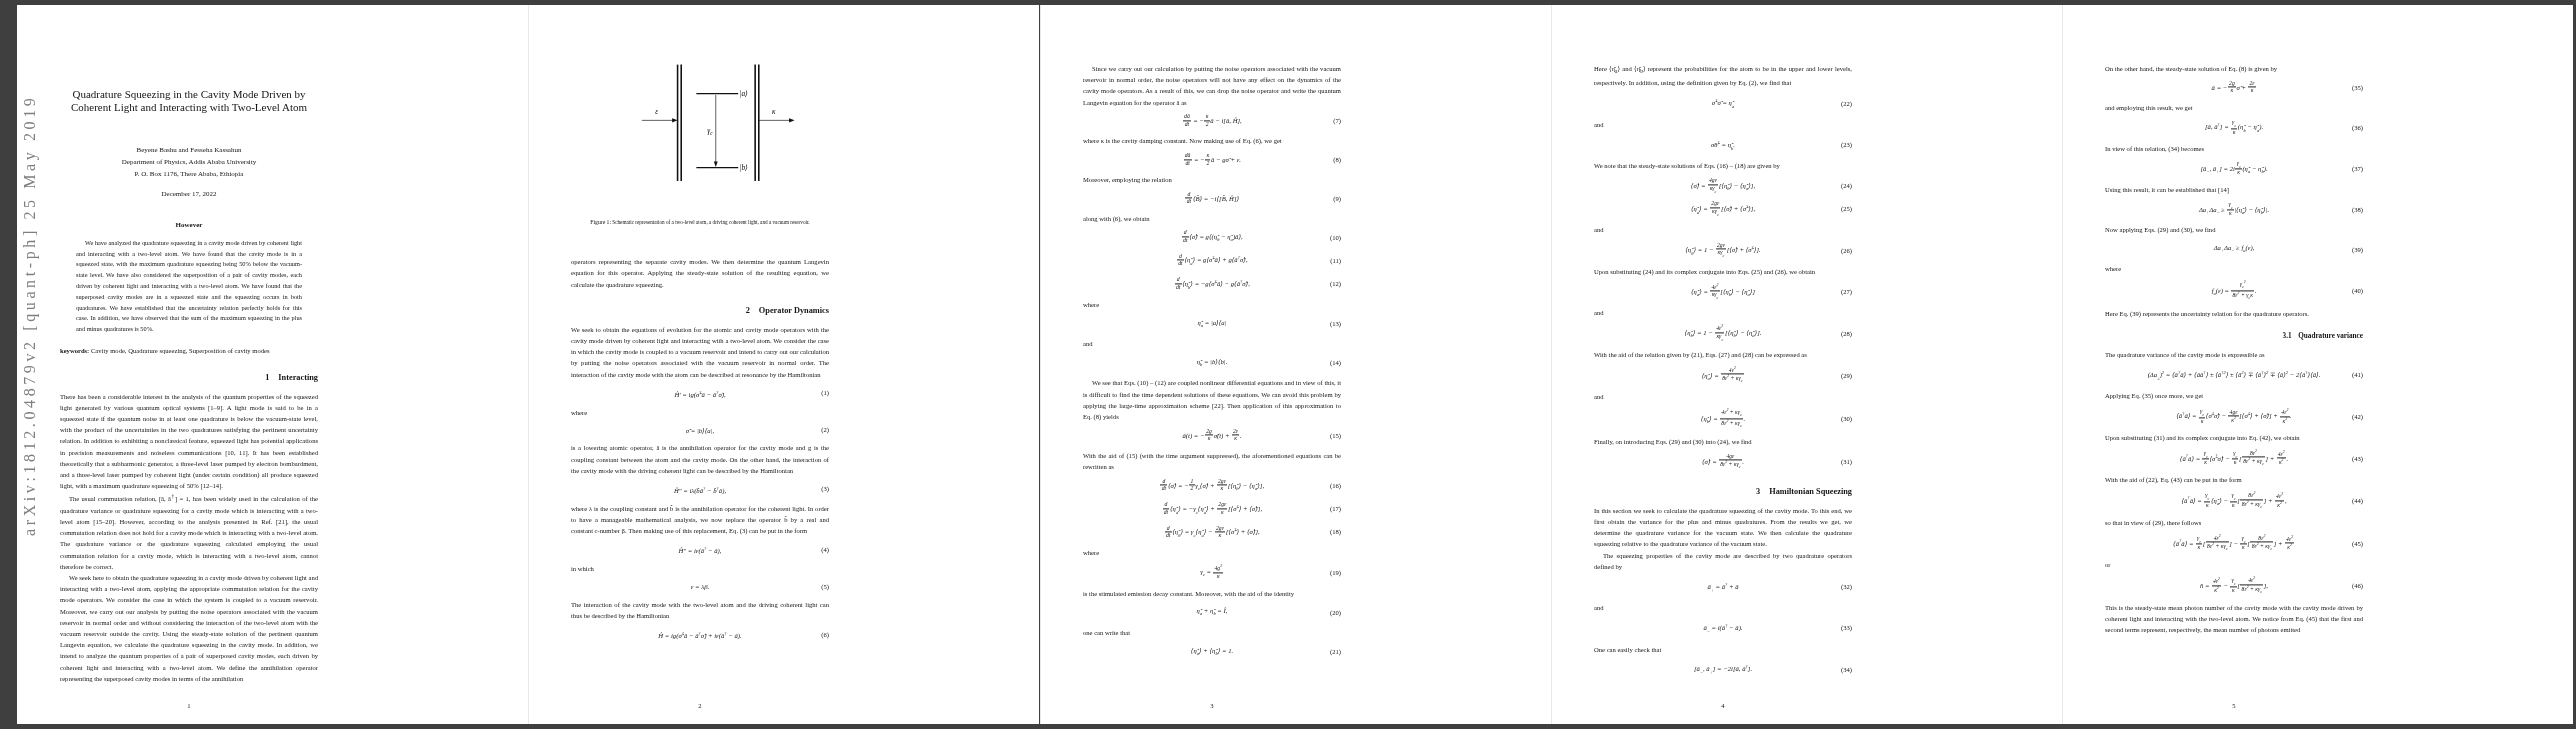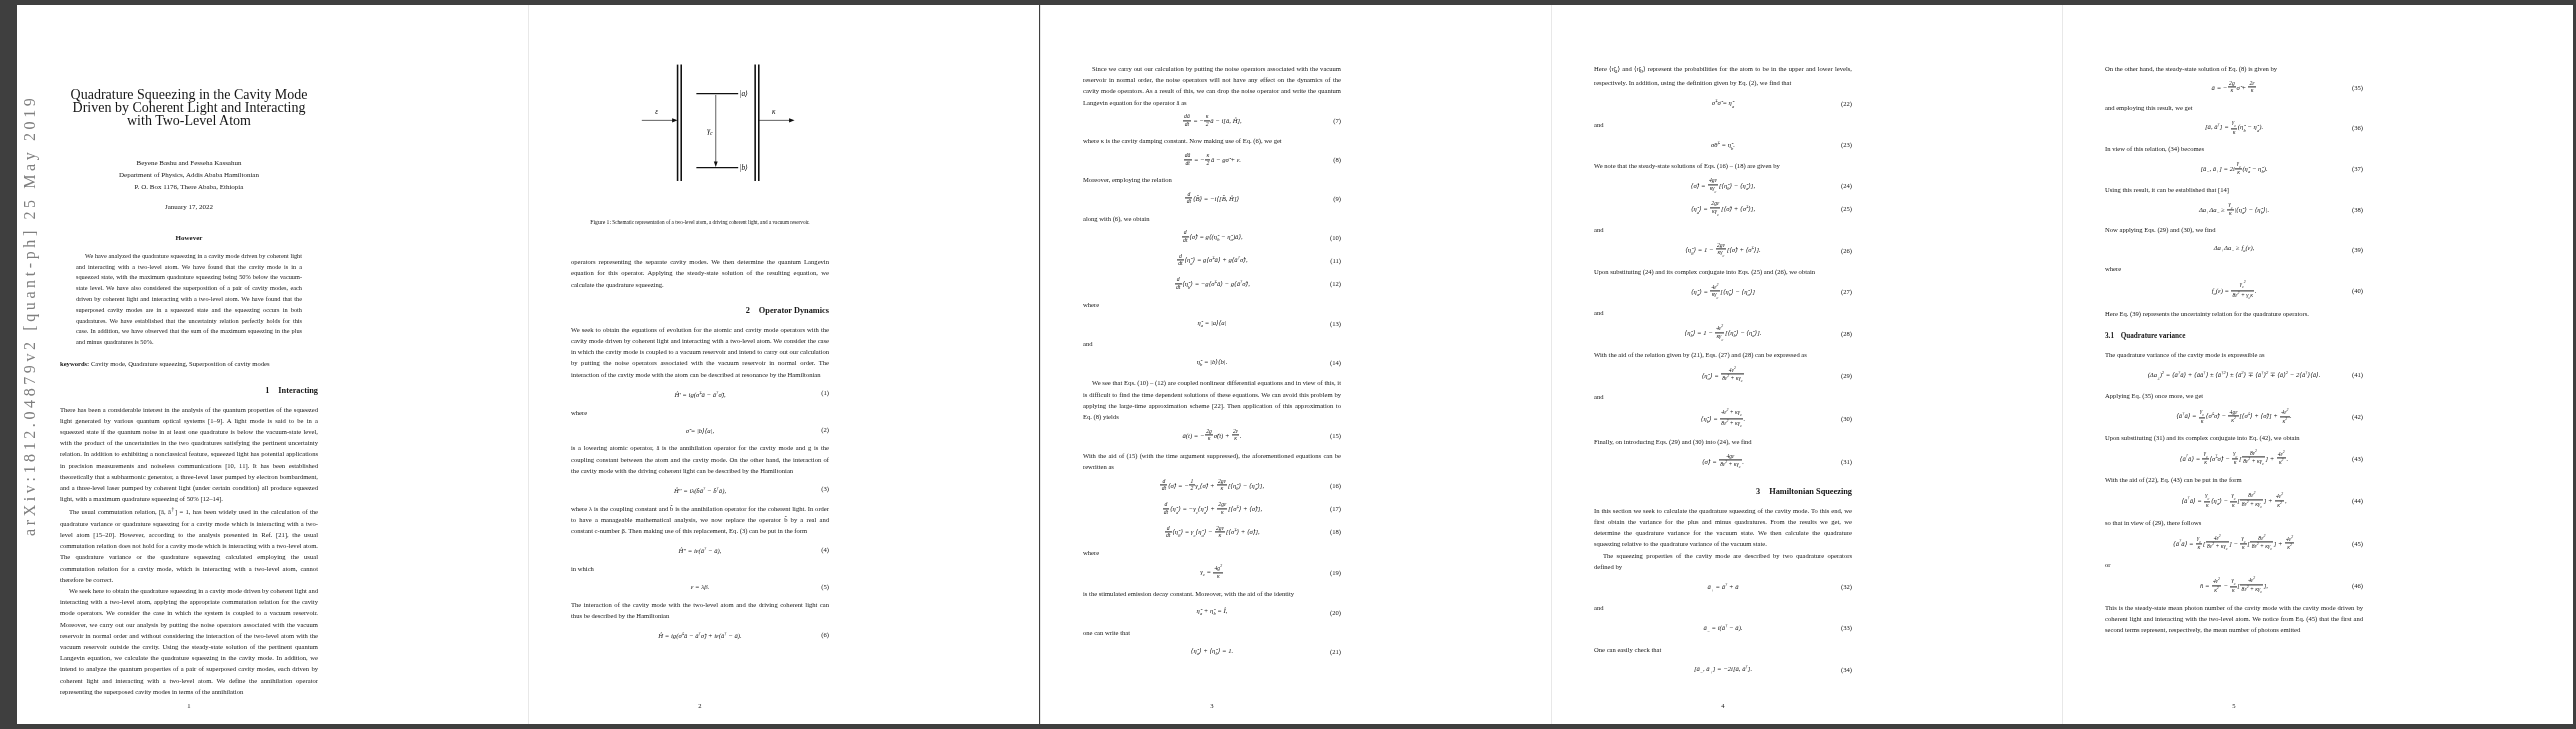--- a/index.html
+++ b/index.html
@@ -3,31 +3,31 @@
 <meta charset="utf-8">
 <style>
   html,body{margin:0;padding:0;background:#3f3f3f;}
   #canvas{position:relative;width:2576px;height:729px;background:#3f3f3f;overflow:hidden;
           font-family:"Liberation Serif","DejaVu Serif",serif;color:#151515;}
   .page{position:absolute;top:4.9px;height:719px;width:511px;background:#ffffff;overflow:hidden;}
   .page.seam{box-shadow:inset 0.9px 0 0 rgba(0,0,0,0.10);}
   .col{position:absolute;left:43px;top:0;width:258px;padding-top:58px;
        font-size:6.6px;line-height:11.2px;text-align:justify;}
   .vspace{width:100%;}
-  .title{font-size:14px;line-height:13px;text-align:center;font-weight:normal;margin:0 2.4px;}
+  .title{font-size:11px;line-height:13px;text-align:center;font-weight:normal;margin:0 2.4px;}
   .author-line{font-size:7px;line-height:12px;text-align:center;}
   .author-line.first{margin-top:30px;}
   .date{font-size:7px;text-align:center;margin-top:9px;}
   .abshead{font-size:7px;font-weight:bold;text-align:center;margin-top:19.4px;}
   .abstract{font-size:6.3px;line-height:10.8px;margin:6.7px 16px 0 16px;text-indent:9px;}
   .keywords{margin-top:10.3px;}
   .kwl{font-weight:bold;}
   .section{font-size:8.3px;font-weight:bold;margin:15px 0 8px 0;text-align:right;line-height:11px;}
   .section .seclabel{margin-right:9px;}
-  .subsection{font-size:7.2px;font-weight:bold;margin:12px 0 6.7px 0;text-align:left;}
+  .subsection{font-size:7.2px;font-weight:bold;margin:12px 0 6.7px 0;text-align:right;}
   .subsection .seclabel{margin-right:6.7px;}
   p.body{margin:0;}
   p.ind{text-indent:9px;}
   .eq{position:relative;text-align:center;margin:6.7px 0;font-size:6.7px;}
   .eqm{font-style:italic;display:inline-block;}
   .eqm sub,.eqm sup{font-size:68%;font-style:italic;}
   .eqn{position:absolute;right:0;top:50%;transform:translateY(-50%);font-style:normal;font-size:6.6px;}
   .frac{display:inline-block;vertical-align:middle;text-align:center;font-size:5.7px;margin:0 0.6px;transform:translateY(-0.6px);}
   .frac .fn{display:block;border-bottom:0.5px solid #222;padding:0 1.2px;line-height:1.15;}
   .frac .fd{display:block;padding:0 1.2px;line-height:1.15;}
@@ -44,23 +44,23 @@
 <body>
 
 <div id="canvas">
   <div class="watermark">arXiv:1812.04879v2 [quant-ph] 25 May 2019</div>
   <main id="pages-root">
       <div class="page" style="left:17px">
         <div class="col">
           <div class="vspace" style="height:25.5px"></div>
           <div class="title">Quadrature Squeezing in the Cavity Mode Driven by Coherent Light and Interacting with Two-Level Atom</div>
           <div class="author-line first">Beyene Bashu and Fesseha Kassahun</div>
-          <div class="author-line">Department of Physics, Addis Ababa Hamiltonian</div>
+          <div class="author-line">Department of Physics, Addis Ababa University</div>
           <div class="author-line">P. O. Box 1176, There Ababa, Ethiopia</div>
-          <div class="date">January 17, 2022</div>
+          <div class="date">December 17, 2022</div>
           <div class="abshead">However</div>
           <p class="abstract">We have analyzed the quadrature squeezing in a cavity mode driven by coherent light and interacting with a two-level atom. We have found that the cavity mode is in a squeezed state, with the maximum quadrature squeezing being 50% below the vacuum-state level. We have also considered the superposition of a pair of cavity modes, each driven by coherent light and interacting with a two-level atom. We have found that the superposed cavity modes are in a squeezed state and the squeezing occurs in both quadratures. We have established that the uncertainty relation perfectly holds for this case. In addition, we have observed that the sum of the maximum squeezing in the plus and minus quadratures is 50%.</p>
           <div class="keywords"><span class="kwl">keywords:</span> <span>Cavity mode, Quadrature squeezing, Superposition of cavity modes</span></div>
           <div class="section"><span class="seclabel">1</span><span>Interacting</span></div>
           <p class="body">There has been a considerable interest in the analysis of the quantum properties of the squeezed light generated by various quantum optical systems [1–9]. A light mode is said to be in a squeezed state if the quantum noise in at least one quadrature is below the vacuum-state level, with the product of the uncertainties in the two quadratures satisfying the pertinent uncertainty relation. In addition to exhibiting a nonclassical feature, squeezed light has potential applications in precision measurements and noiseless communications [10, 11]. It has been established theoretically that a subharmonic generator, a three-level laser pumped by electron bombardment, and a three-level laser pumped by coherent light (under certain condition) all produce squeezed light, with a maximum quadrature squeezing of 50% [12–14].</p>
           <p class="body ind">The usual commutation relation, [â, â<sup>†</sup>] = 1, has been widely used in the calculation of the quadrature variance or quadrature squeezing for a cavity mode which is interacting with a two-level atom [15–20]. However, according to the analysis presented in Ref. [21], the usual commutation relation does not hold for a cavity mode which is interacting with a two-level atom. The quadrature variance or the quadrature squeezing calculated employing the usual commutation relation for a cavity mode, which is interacting with a two-level atom, cannot therefore be correct.</p>
           <p class="body ind">We seek here to obtain the quadrature squeezing in a cavity mode driven by coherent light and interacting with a two-level atom, applying the appropriate commutation relation for the cavity mode operators. We consider the case in which the system is coupled to a vacuum reservoir. Moreover, we carry out our analysis by putting the noise operators associated with the vacuum reservoir in normal order and without considering the interaction of the two-level atom with the vacuum reservoir outside the cavity. Using the steady-state solution of the pertinent quantum Langevin equation, we calculate the quadrature squeezing in the cavity mode. In addition, we intend to analyze the quantum properties of a pair of superposed cavity modes, each driven by coherent light and interacting with a two-level atom. We define the annihilation operator representing the superposed cavity modes in terms of the annihilation</p>
         </div>
         <div class="pagenum">1</div>
       </div>

